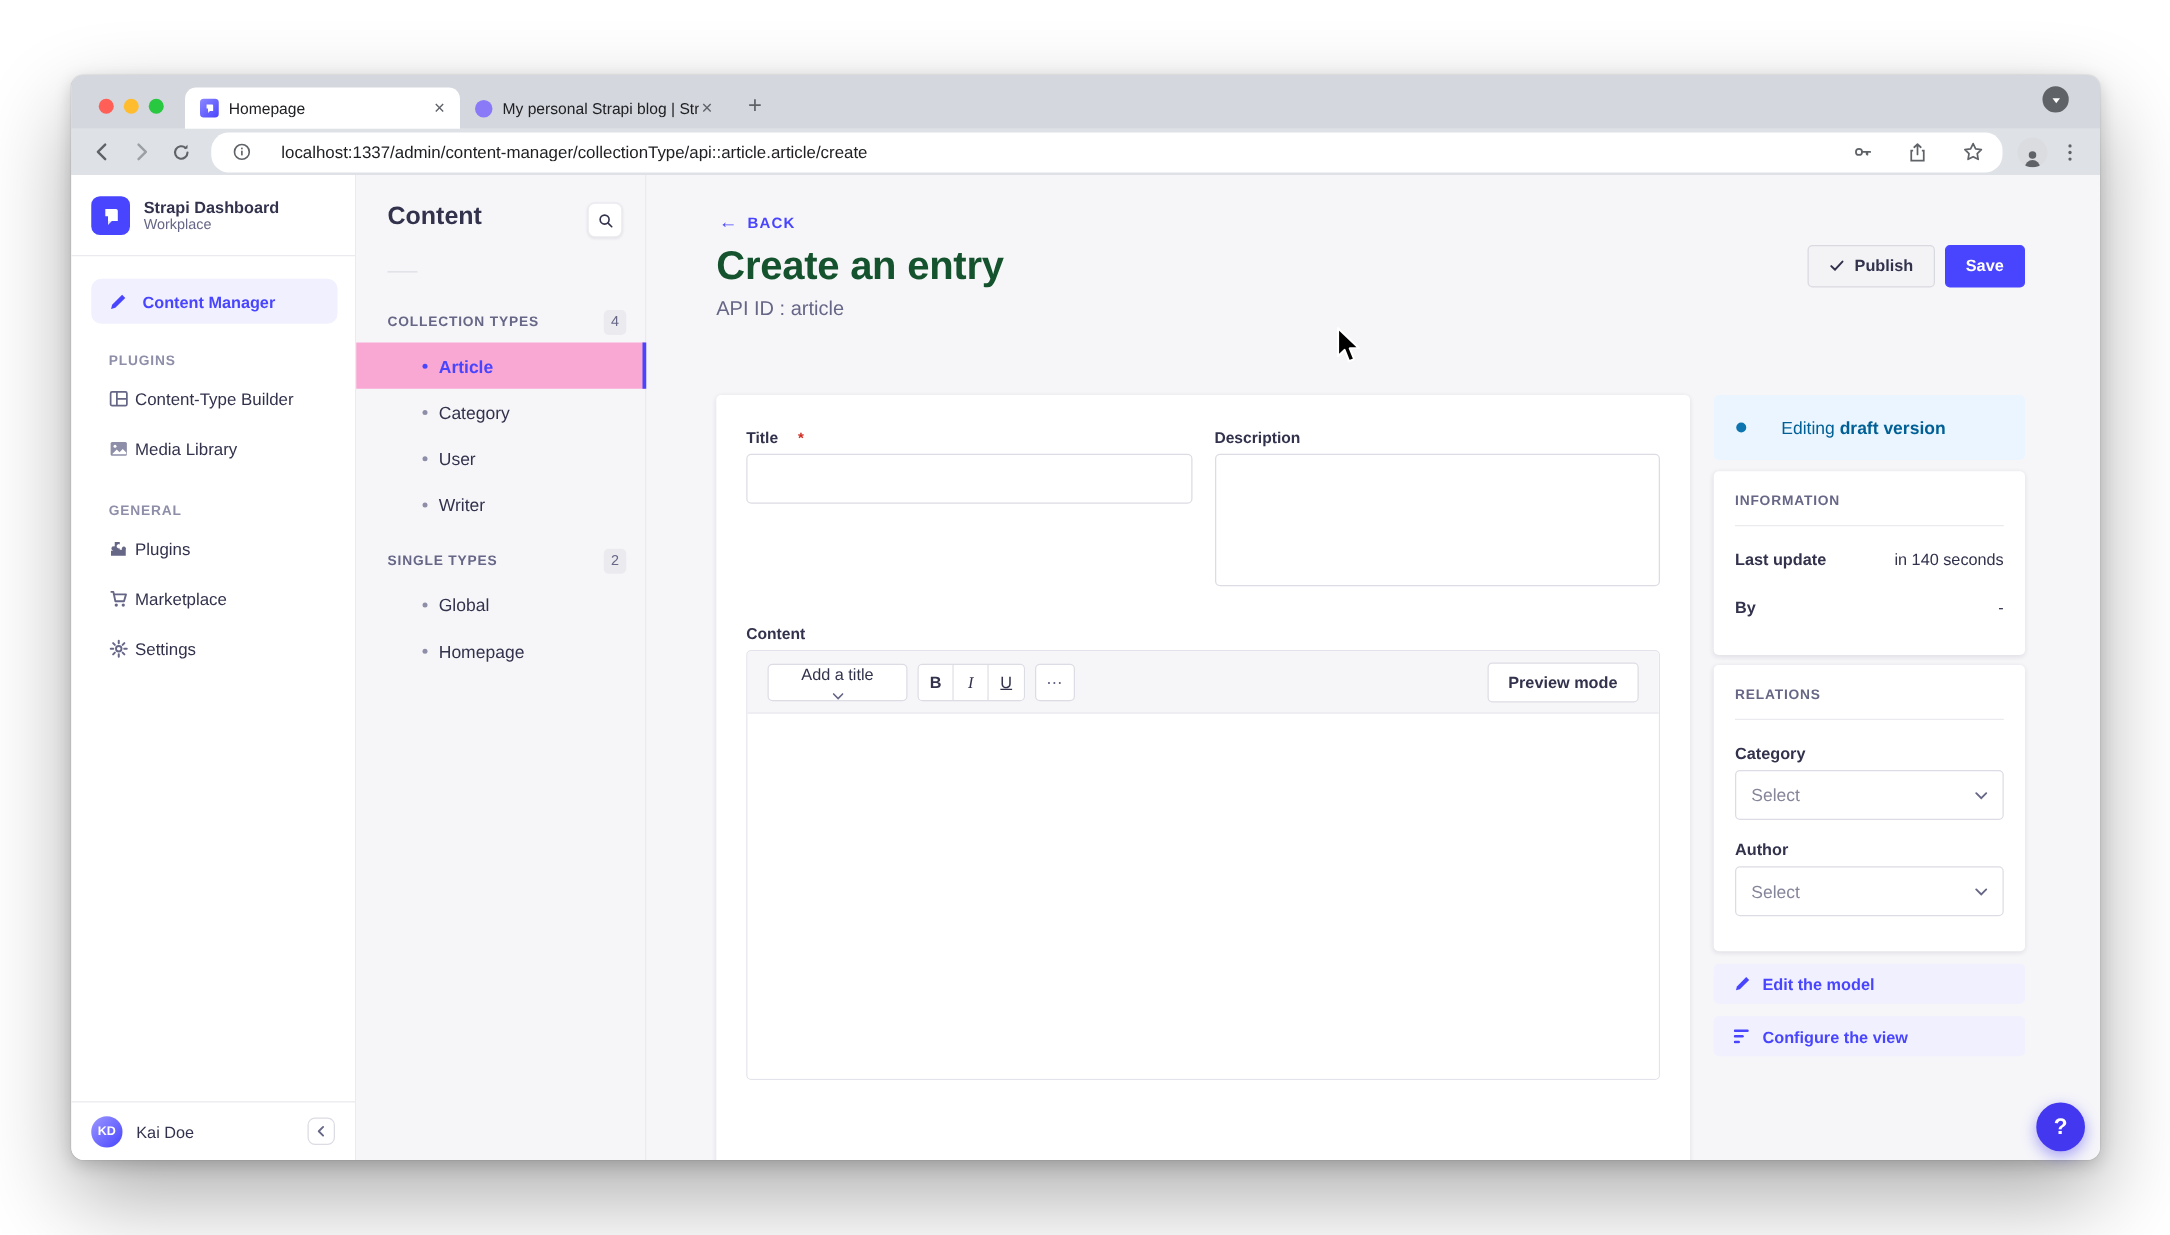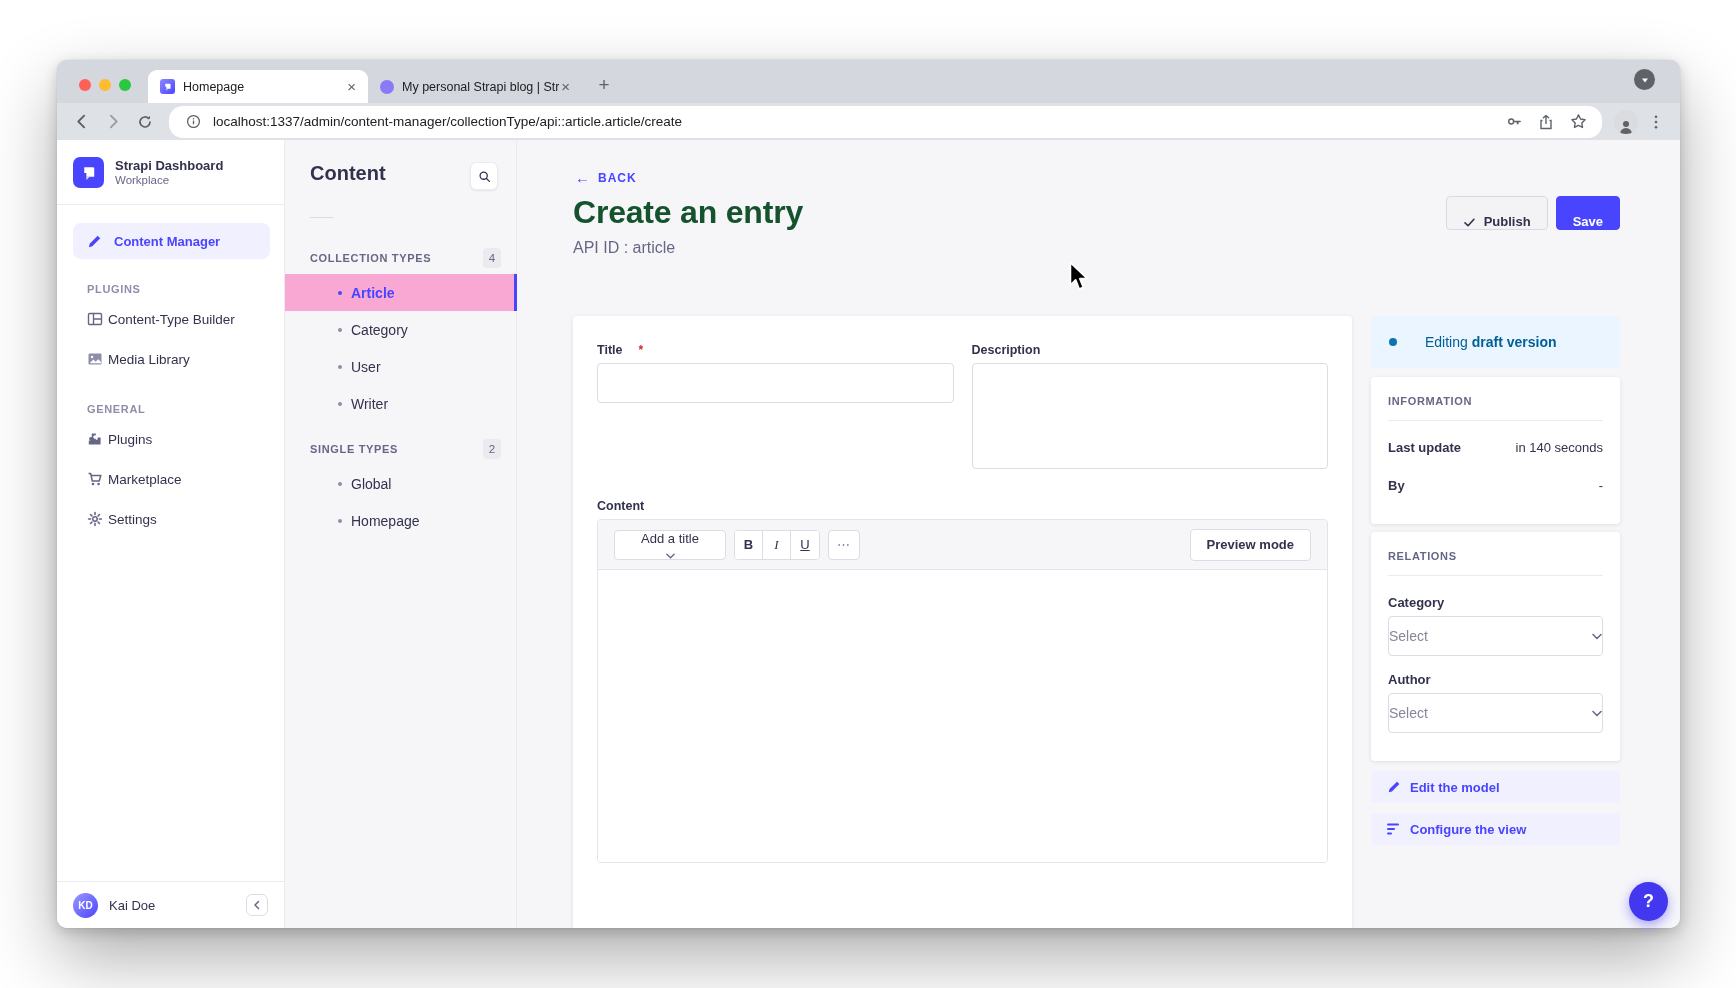--- a/index.html
+++ b/index.html
@@ -22,21 +22,21 @@
   .tab.active { background:#fff; border-radius:9px 9px 0 0; margin-left:91px; }
   .tab.inactive { width:214px; color:#3c4043; }
   .tab .t-title { font-size:12.5px; color:#202124; margin-left:8px; flex:1; white-space:nowrap; overflow:hidden; }
   .tab .t-close { font-size:15px; color:#5f6368; line-height:1; padding:0 2px; cursor:default; }
   .favicon-strapi { width:15px; height:15px; border-radius:3px; background:linear-gradient(135deg,#8c88ff,#4945ff); flex:none; display:flex; align-items:center; justify-content:center; }
   .favicon-circle { width:14px; height:14px; border-radius:50%; background:#8b7af7; flex:none; }
   .newtab { width:28px; height:28px; margin:0 0 4px 8px; display:flex; align-items:center; justify-content:center; font-size:19px; color:#5f6368; border-radius:50%; }
   .chrome-circle { position:absolute; right:25px; top:9px; width:21px; height:21px; border-radius:50%; background:#5f6368; display:flex; align-items:center; justify-content:center; }
   .toolbar { height:37px; background:#dee1e6; flex:none; display:flex; align-items:center; padding:0 10px; gap:4px; }
   .nav-btn { width:28px; height:28px; display:flex; align-items:center; justify-content:center; flex:none; }
-  .omnibox { flex:1; height:28px; background:#fff; border-radius:14px; margin:0 6px; display:flex; align-items:center; padding:16px 12px; gap:8px; min-width:0; }
+  .omnibox { flex:1; height:28px; background:#fff; border-radius:14px; margin:0 6px; display:flex; align-items:center; padding:16px 12px; gap:20px; min-width:0; }
   .url-text { font-size:13.5px; color:#202124; flex:1; white-space:nowrap; overflow:hidden; }
   .omni-ic { flex:none; display:flex; align-items:center; justify-content:center; width:24px; height:24px; }
   .avatar-chrome { width:24px; height:24px; border-radius:50%; background:#dadce0; display:flex; align-items:flex-end; justify-content:center; overflow:hidden; flex:none; margin-left:2px; }
 
   
   .app { flex:1; display:flex; min-height:0; background:#f6f6f9; }
 
   
   .nav1 { width:228px; flex:none; background:#fff; border-right:1px solid #eaeaef; display:flex; flex-direction:column; }
   .nav1-head { height:65px; flex:none; padding:17px 16px; display:flex; gap:11px; border-bottom:1px solid #eaeaef; align-items:center; }
@@ -70,21 +70,21 @@
   .group-gap { height:17px; }
 
   
   .main { flex:1; min-width:0; padding:30px 60px 0 56px; overflow:hidden; position:relative; }
   .back-row { display:flex; align-items:center; gap:8px; color:#4945ff; margin-left:2px; }
   .back-arrow { font-size:15px; line-height:1; }
   .back-label { font-size:12px; font-weight:bold; letter-spacing:.08em; }
   .title-row { display:flex; align-items:center; justify-content:space-between; margin-top:9px; }
   h1.page-title { font-size:32px; font-weight:bold; color:#14532d; letter-spacing:-.2px; }
   .actions { display:flex; gap:8px; }
-  .btn { height:34px; border-radius:4px; font-size:13px; font-weight:bold; display:flex; align-items:flex-end; gap:8px; padding:0 16px; border:1px solid transparent; }
+  .btn { height:34px; border-radius:4px; font-size:13px; font-weight:bold; display:flex; align-items:center; gap:8px; padding:0 16px; border:1px solid transparent; }
   .btn-tertiary { background:#f3f3f6; border-color:#d9d9e0; color:#32324d; }
   .btn-primary { background:#4945ff; color:#fff; border-color:#4945ff; }
   .api-id { margin-top:8px; font-size:16px; color:#666687; }
 
   .content-row { display:flex; gap:19px; margin-top:59px; align-items:flex-start; }
   .form-card { flex:1; min-width:0; background:#fff; border-radius:4px; box-shadow:0 1px 4px rgba(33,33,52,.1); padding:27px 24px; height:645px; }
   .fields { display:grid; grid-template-columns:1fr 1fr; gap:18px; }
   .f-label { font-size:12.5px; font-weight:bold; color:#32324d; margin-bottom:6px; display:flex; gap:16px; }
   .req { color:#d02b20; font-size:12px; }
   .t-input { width:100%; height:40px; border:1px solid #dcdce4; border-radius:4px; background:#fff; font-size:14px; color:#32324d; padding:0 12px; outline:none; font-family:"Liberation Sans",sans-serif; }
@@ -112,21 +112,21 @@
   .status-dot { width:8px; height:8px; border-radius:50%; background:#0c75af; flex:none; }
   .p-card { background:#fff; border-radius:4px; box-shadow:0 1px 4px rgba(33,33,52,.1); padding:18px 17px; }
   .info-card { margin-top:9px; height:147px; overflow:hidden; }
   .p-heading { font-size:11px; font-weight:bold; letter-spacing:.06em; color:#666687; }
   .p-divider { height:1px; background:#eaeaef; margin:13px 0 19px; }
   .kv { display:flex; justify-content:space-between; align-items:baseline; margin-bottom:23px; }
   .kv .k { font-size:13px; font-weight:bold; color:#32324d; }
   .kv .v { font-size:13px; color:#32324d; }
   .rel-card { margin-top:8px; height:229px; overflow:hidden; }
   .rel-label { font-size:13px; font-weight:bold; color:#32324d; margin-bottom:6px; }
-  .select { height:40px; border:1px solid #dcdce4; border-radius:4px; background:#fff; display:flex; align-items:center; justify-content:space-between; padding:0 0; margin-bottom:16px; }
+  .select { height:40px; border:1px solid #dcdce4; border-radius:4px; background:#fff; display:flex; align-items:center; justify-content:space-between; padding:0 12px; margin-bottom:16px; }
   .select .ph { font-size:14px; color:#86869a; }
   .panel-btn { margin-top:10px; height:32px; border-radius:4px; background:#f0f0ff; display:flex; align-items:center; gap:9px; padding:0 16px; color:#4945ff; font-size:13px; font-weight:bold; }
   .panel-btn:first-of-type { margin-top:10px; }
 
   
   .help-fab { position:absolute; left:1629px; top:882px; width:39px; height:39px; border-radius:50%; background:#4338f0; color:#fff; font-size:18px; font-weight:bold; display:flex; align-items:center; justify-content:center; box-shadow:0 4px 12px rgba(67,56,240,.45); }
   .cursor { position:absolute; left:1068px; top:261px; pointer-events:none; }
 </style>
 </head>
 <body>

